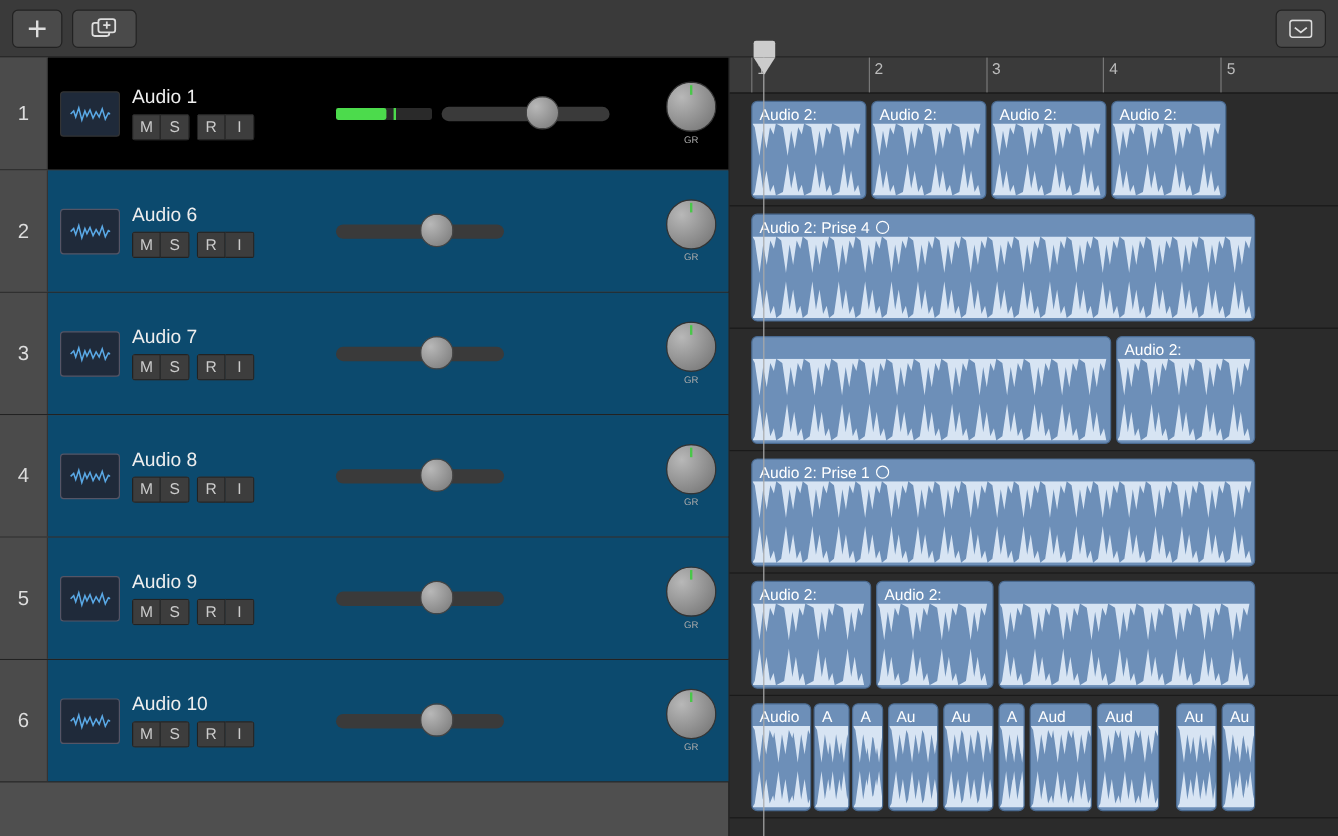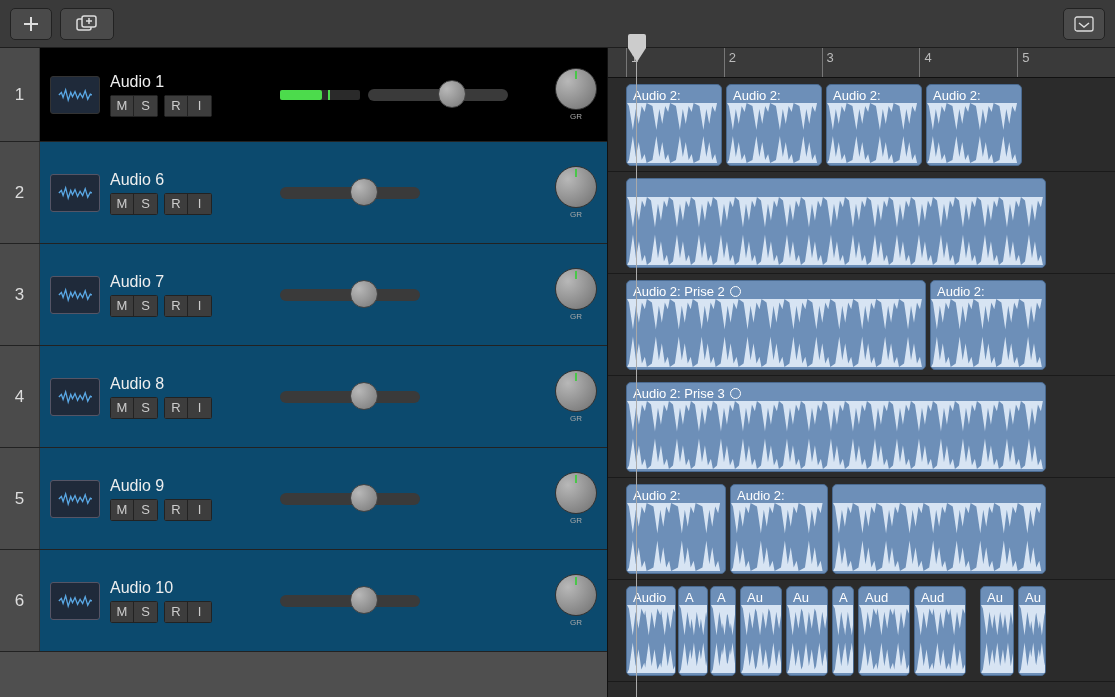--- a/index.html
+++ b/index.html
@@ -357,36 +357,36 @@
                     <path class="waveform" d="M0,31 L2,27.900000000000002 L6,3.1 L9,24.8 L12,9.299999999999999 L15,27.900000000000002 L18,21.7 L20,31 L26,27.900000000000002 L30,3.1 L33,24.8 L36,9.299999999999999 L39,27.900000000000002 L42,21.7 L44,31 L50,27.900000000000002 L54,3.1 L57,24.8 L60,9.299999999999999 L63,27.900000000000002 L66,21.7 L68,31 L74,27.900000000000002 L78,3.1 L81,24.8 L84,9.299999999999999 L87,27.900000000000002 L90,21.7 L92,31 L96,31 Z"></path>
                   </g>
                   <g transform="translate(0,31)">
                     <path class="waveform" d="M0,31 L2,27.900000000000002 L6,3.1 L9,24.8 L12,9.299999999999999 L15,27.900000000000002 L18,21.7 L20,31 L26,27.900000000000002 L30,3.1 L33,24.8 L36,9.299999999999999 L39,27.900000000000002 L42,21.7 L44,31 L50,27.900000000000002 L54,3.1 L57,24.8 L60,9.299999999999999 L63,27.900000000000002 L66,21.7 L68,31 L74,27.900000000000002 L78,3.1 L81,24.8 L84,9.299999999999999 L87,27.900000000000002 L90,21.7 L92,31 L96,31 Z"></path>
                   </g>
                 </svg></div>
             </div>
           </div>
           <div class="track-lane" style="height: 102px;">
             <div class="region" style="left: 18px; top: 6px; width: 420px; height: 90px;">
+              <div class="lbl">
+                <span>Audio 2: Prise 4</span>
+                <span class="loop"></span>
+              </div>
               <div class="wave" style="height: 68px;"><svg viewBox="0 0 420 70" preserveAspectRatio="none" width="100%" height="100%">
                   <g transform="translate(0,35) scale(1,-1)">
                     <path class="waveform" d="M0,35 L2,31.5 L6,3.5 L9,28 L12,10.5 L15,31.5 L18,24.5 L20,35 L24.105263157894736,31.5 L28.105263157894736,3.5 L31.105263157894736,28 L34.10526315789474,10.5 L37.10526315789474,31.5 L40.10526315789474,24.5 L42.10526315789474,35 L46.21052631578947,31.5 L50.21052631578947,3.5 L53.21052631578947,28 L56.21052631578947,10.5 L59.21052631578947,31.5 L62.21052631578947,24.5 L64.21052631578948,35 L68.3157894736842,31.5 L72.3157894736842,3.5 L75.3157894736842,28 L78.3157894736842,10.5 L81.3157894736842,31.5 L84.3157894736842,24.5 L86.3157894736842,35 L90.42105263157895,31.5 L94.42105263157895,3.5 L97.42105263157895,28 L100.42105263157895,10.5 L103.42105263157895,31.5 L106.42105263157895,24.5 L108.42105263157895,35 L112.52631578947368,31.5 L116.52631578947368,3.5 L119.52631578947368,28 L122.52631578947368,10.5 L125.52631578947368,31.5 L128.5263157894737,24.5 L130.5263157894737,35 L134.6315789473684,31.5 L138.6315789473684,3.5 L141.6315789473684,28 L144.6315789473684,10.5 L147.6315789473684,31.5 L150.6315789473684,24.5 L152.6315789473684,35 L156.73684210526315,31.5 L160.73684210526315,3.5 L163.73684210526315,28 L166.73684210526315,10.5 L169.73684210526315,31.5 L172.73684210526315,24.5 L174.73684210526315,35 L178.8421052631579,31.5 L182.8421052631579,3.5 L185.8421052631579,28 L188.8421052631579,10.5 L191.8421052631579,31.5 L194.8421052631579,24.5 L196.8421052631579,35 L200.94736842105263,31.5 L204.94736842105263,3.5 L207.94736842105263,28 L210.94736842105263,10.5 L213.94736842105263,31.5 L216.94736842105263,24.5 L218.94736842105263,35 L223.05263157894737,31.5 L227.05263157894737,3.5 L230.05263157894737,28 L233.05263157894737,10.5 L236.05263157894737,31.5 L239.05263157894737,24.5 L241.05263157894737,35 L245.1578947368421,31.5 L249.1578947368421,3.5 L252.1578947368421,28 L255.1578947368421,10.5 L258.1578947368421,31.5 L261.1578947368421,24.5 L263.1578947368421,35 L267.2631578947368,31.5 L271.2631578947368,3.5 L274.2631578947368,28 L277.2631578947368,10.5 L280.2631578947368,31.5 L283.2631578947368,24.5 L285.2631578947368,35 L289.36842105263156,31.5 L293.36842105263156,3.5 L296.36842105263156,28 L299.36842105263156,10.5 L302.36842105263156,31.5 L305.36842105263156,24.5 L307.36842105263156,35 L311.4736842105263,31.5 L315.4736842105263,3.5 L318.4736842105263,28 L321.4736842105263,10.5 L324.4736842105263,31.5 L327.4736842105263,24.5 L329.4736842105263,35 L333.57894736842104,31.5 L337.57894736842104,3.5 L340.57894736842104,28 L343.57894736842104,10.5 L346.57894736842104,31.5 L349.57894736842104,24.5 L351.57894736842104,35 L355.6842105263158,31.5 L359.6842105263158,3.5 L362.6842105263158,28 L365.6842105263158,10.5 L368.6842105263158,31.5 L371.6842105263158,24.5 L373.6842105263158,35 L377.7894736842105,31.5 L381.7894736842105,3.5 L384.7894736842105,28 L387.7894736842105,10.5 L390.7894736842105,31.5 L393.7894736842105,24.5 L395.7894736842105,35 L399.89473684210526,31.5 L403.89473684210526,3.5 L406.89473684210526,28 L409.89473684210526,10.5 L412.89473684210526,31.5 L415.89473684210526,24.5 L417.89473684210526,35 L420,35 Z"></path>
                   </g>
                   <g transform="translate(0,35)">
                     <path class="waveform" d="M0,35 L2,31.5 L6,3.5 L9,28 L12,10.5 L15,31.5 L18,24.5 L20,35 L24.105263157894736,31.5 L28.105263157894736,3.5 L31.105263157894736,28 L34.10526315789474,10.5 L37.10526315789474,31.5 L40.10526315789474,24.5 L42.10526315789474,35 L46.21052631578947,31.5 L50.21052631578947,3.5 L53.21052631578947,28 L56.21052631578947,10.5 L59.21052631578947,31.5 L62.21052631578947,24.5 L64.21052631578948,35 L68.3157894736842,31.5 L72.3157894736842,3.5 L75.3157894736842,28 L78.3157894736842,10.5 L81.3157894736842,31.5 L84.3157894736842,24.5 L86.3157894736842,35 L90.42105263157895,31.5 L94.42105263157895,3.5 L97.42105263157895,28 L100.42105263157895,10.5 L103.42105263157895,31.5 L106.42105263157895,24.5 L108.42105263157895,35 L112.52631578947368,31.5 L116.52631578947368,3.5 L119.52631578947368,28 L122.52631578947368,10.5 L125.52631578947368,31.5 L128.5263157894737,24.5 L130.5263157894737,35 L134.6315789473684,31.5 L138.6315789473684,3.5 L141.6315789473684,28 L144.6315789473684,10.5 L147.6315789473684,31.5 L150.6315789473684,24.5 L152.6315789473684,35 L156.73684210526315,31.5 L160.73684210526315,3.5 L163.73684210526315,28 L166.73684210526315,10.5 L169.73684210526315,31.5 L172.73684210526315,24.5 L174.73684210526315,35 L178.8421052631579,31.5 L182.8421052631579,3.5 L185.8421052631579,28 L188.8421052631579,10.5 L191.8421052631579,31.5 L194.8421052631579,24.5 L196.8421052631579,35 L200.94736842105263,31.5 L204.94736842105263,3.5 L207.94736842105263,28 L210.94736842105263,10.5 L213.94736842105263,31.5 L216.94736842105263,24.5 L218.94736842105263,35 L223.05263157894737,31.5 L227.05263157894737,3.5 L230.05263157894737,28 L233.05263157894737,10.5 L236.05263157894737,31.5 L239.05263157894737,24.5 L241.05263157894737,35 L245.1578947368421,31.5 L249.1578947368421,3.5 L252.1578947368421,28 L255.1578947368421,10.5 L258.1578947368421,31.5 L261.1578947368421,24.5 L263.1578947368421,35 L267.2631578947368,31.5 L271.2631578947368,3.5 L274.2631578947368,28 L277.2631578947368,10.5 L280.2631578947368,31.5 L283.2631578947368,24.5 L285.2631578947368,35 L289.36842105263156,31.5 L293.36842105263156,3.5 L296.36842105263156,28 L299.36842105263156,10.5 L302.36842105263156,31.5 L305.36842105263156,24.5 L307.36842105263156,35 L311.4736842105263,31.5 L315.4736842105263,3.5 L318.4736842105263,28 L321.4736842105263,10.5 L324.4736842105263,31.5 L327.4736842105263,24.5 L329.4736842105263,35 L333.57894736842104,31.5 L337.57894736842104,3.5 L340.57894736842104,28 L343.57894736842104,10.5 L346.57894736842104,31.5 L349.57894736842104,24.5 L351.57894736842104,35 L355.6842105263158,31.5 L359.6842105263158,3.5 L362.6842105263158,28 L365.6842105263158,10.5 L368.6842105263158,31.5 L371.6842105263158,24.5 L373.6842105263158,35 L377.7894736842105,31.5 L381.7894736842105,3.5 L384.7894736842105,28 L387.7894736842105,10.5 L390.7894736842105,31.5 L393.7894736842105,24.5 L395.7894736842105,35 L399.89473684210526,31.5 L403.89473684210526,3.5 L406.89473684210526,28 L409.89473684210526,10.5 L412.89473684210526,31.5 L415.89473684210526,24.5 L417.89473684210526,35 L420,35 Z"></path>
                   </g>
                 </svg></div>
             </div>
           </div>
           <div class="track-lane" style="height: 102px;">
             <div class="region" style="left: 18px; top: 6px; width: 300px; height: 90px;">
-              <div class="lbl">
-                <span>Audio 2: Prise 2</span>
-                <span class="loop"></span>
-              </div>
               <div class="wave" style="height: 68px;"><svg viewBox="0 0 300 70" preserveAspectRatio="none" width="100%" height="100%">
                   <g transform="translate(0,35) scale(1,-1)">
                     <path class="waveform" d="M0,35 L2,31.5 L6,3.5 L9,28 L12,10.5 L15,31.5 L18,24.5 L20,35 L25.076923076923077,31.5 L29.076923076923077,3.5 L32.07692307692308,28 L35.07692307692308,10.5 L38.07692307692308,31.5 L41.07692307692308,24.5 L43.07692307692308,35 L48.15384615384615,31.5 L52.15384615384615,3.5 L55.15384615384615,28 L58.15384615384615,10.5 L61.15384615384615,31.5 L64.15384615384616,24.5 L66.15384615384616,35 L71.23076923076923,31.5 L75.23076923076923,3.5 L78.23076923076923,28 L81.23076923076923,10.5 L84.23076923076923,31.5 L87.23076923076923,24.5 L89.23076923076923,35 L94.3076923076923,31.5 L98.3076923076923,3.5 L101.3076923076923,28 L104.3076923076923,10.5 L107.3076923076923,31.5 L110.3076923076923,24.5 L112.3076923076923,35 L117.38461538461539,31.5 L121.38461538461539,3.5 L124.38461538461539,28 L127.38461538461539,10.5 L130.3846153846154,31.5 L133.3846153846154,24.5 L135.3846153846154,35 L140.46153846153845,31.5 L144.46153846153845,3.5 L147.46153846153845,28 L150.46153846153845,10.5 L153.46153846153845,31.5 L156.46153846153845,24.5 L158.46153846153845,35 L163.53846153846155,31.5 L167.53846153846155,3.5 L170.53846153846155,28 L173.53846153846155,10.5 L176.53846153846155,31.5 L179.53846153846155,24.5 L181.53846153846155,35 L186.6153846153846,31.5 L190.6153846153846,3.5 L193.6153846153846,28 L196.6153846153846,10.5 L199.6153846153846,31.5 L202.6153846153846,24.5 L204.6153846153846,35 L209.69230769230768,31.5 L213.69230769230768,3.5 L216.69230769230768,28 L219.69230769230768,10.5 L222.69230769230768,31.5 L225.69230769230768,24.5 L227.69230769230768,35 L232.76923076923077,31.5 L236.76923076923077,3.5 L239.76923076923077,28 L242.76923076923077,10.5 L245.76923076923077,31.5 L248.76923076923077,24.5 L250.76923076923077,35 L255.84615384615384,31.5 L259.8461538461538,3.5 L262.8461538461538,28 L265.8461538461538,10.5 L268.8461538461538,31.5 L271.8461538461538,24.5 L273.8461538461538,35 L278.9230769230769,31.5 L282.9230769230769,3.5 L285.9230769230769,28 L288.9230769230769,10.5 L291.9230769230769,31.5 L294.9230769230769,24.5 L296.9230769230769,35 L300,35 Z"></path>
                   </g>
                   <g transform="translate(0,35)">
                     <path class="waveform" d="M0,35 L2,31.5 L6,3.5 L9,28 L12,10.5 L15,31.5 L18,24.5 L20,35 L25.076923076923077,31.5 L29.076923076923077,3.5 L32.07692307692308,28 L35.07692307692308,10.5 L38.07692307692308,31.5 L41.07692307692308,24.5 L43.07692307692308,35 L48.15384615384615,31.5 L52.15384615384615,3.5 L55.15384615384615,28 L58.15384615384615,10.5 L61.15384615384615,31.5 L64.15384615384616,24.5 L66.15384615384616,35 L71.23076923076923,31.5 L75.23076923076923,3.5 L78.23076923076923,28 L81.23076923076923,10.5 L84.23076923076923,31.5 L87.23076923076923,24.5 L89.23076923076923,35 L94.3076923076923,31.5 L98.3076923076923,3.5 L101.3076923076923,28 L104.3076923076923,10.5 L107.3076923076923,31.5 L110.3076923076923,24.5 L112.3076923076923,35 L117.38461538461539,31.5 L121.38461538461539,3.5 L124.38461538461539,28 L127.38461538461539,10.5 L130.3846153846154,31.5 L133.3846153846154,24.5 L135.3846153846154,35 L140.46153846153845,31.5 L144.46153846153845,3.5 L147.46153846153845,28 L150.46153846153845,10.5 L153.46153846153845,31.5 L156.46153846153845,24.5 L158.46153846153845,35 L163.53846153846155,31.5 L167.53846153846155,3.5 L170.53846153846155,28 L173.53846153846155,10.5 L176.53846153846155,31.5 L179.53846153846155,24.5 L181.53846153846155,35 L186.6153846153846,31.5 L190.6153846153846,3.5 L193.6153846153846,28 L196.6153846153846,10.5 L199.6153846153846,31.5 L202.6153846153846,24.5 L204.6153846153846,35 L209.69230769230768,31.5 L213.69230769230768,3.5 L216.69230769230768,28 L219.69230769230768,10.5 L222.69230769230768,31.5 L225.69230769230768,24.5 L227.69230769230768,35 L232.76923076923077,31.5 L236.76923076923077,3.5 L239.76923076923077,28 L242.76923076923077,10.5 L245.76923076923077,31.5 L248.76923076923077,24.5 L250.76923076923077,35 L255.84615384615384,31.5 L259.8461538461538,3.5 L262.8461538461538,28 L265.8461538461538,10.5 L268.8461538461538,31.5 L271.8461538461538,24.5 L273.8461538461538,35 L278.9230769230769,31.5 L282.9230769230769,3.5 L285.9230769230769,28 L288.9230769230769,10.5 L291.9230769230769,31.5 L294.9230769230769,24.5 L296.9230769230769,35 L300,35 Z"></path>
                   </g>
                 </svg></div>
             </div>
             <div class="region" style="left: 322px; top: 6px; width: 116px; height: 90px;">
@@ -399,21 +399,21 @@
                   </g>
                   <g transform="translate(0,35)">
                     <path class="waveform" d="M0,35 L2,31.5 L6,3.5 L9,28 L12,10.5 L15,31.5 L18,24.5 L20,35 L25.2,31.5 L29.2,3.5 L32.2,28 L35.2,10.5 L38.2,31.5 L41.2,24.5 L43.2,35 L48.4,31.5 L52.4,3.5 L55.4,28 L58.4,10.5 L61.4,31.5 L64.4,24.5 L66.4,35 L71.6,31.5 L75.6,3.5 L78.6,28 L81.6,10.5 L84.6,31.5 L87.6,24.5 L89.6,35 L94.8,31.5 L98.8,3.5 L101.8,28 L104.8,10.5 L107.8,31.5 L110.8,24.5 L112.8,35 L116,35 Z"></path>
                   </g>
                 </svg></div>
             </div>
           </div>
           <div class="track-lane" style="height: 102px;">
             <div class="region" style="left: 18px; top: 6px; width: 420px; height: 90px;">
               <div class="lbl">
-                <span>Audio 2: Prise 3</span>
+                <span>Audio 2: Prise 1</span>
                 <span class="loop"></span>
               </div>
               <div class="wave" style="height: 68px;"><svg viewBox="0 0 420 70" preserveAspectRatio="none" width="100%" height="100%">
                   <g transform="translate(0,35) scale(1,-1)">
                     <path class="waveform" d="M0,35 L2,31.5 L6,3.5 L9,28 L12,10.5 L15,31.5 L18,24.5 L20,35 L24.105263157894736,31.5 L28.105263157894736,3.5 L31.105263157894736,28 L34.10526315789474,10.5 L37.10526315789474,31.5 L40.10526315789474,24.5 L42.10526315789474,35 L46.21052631578947,31.5 L50.21052631578947,3.5 L53.21052631578947,28 L56.21052631578947,10.5 L59.21052631578947,31.5 L62.21052631578947,24.5 L64.21052631578948,35 L68.3157894736842,31.5 L72.3157894736842,3.5 L75.3157894736842,28 L78.3157894736842,10.5 L81.3157894736842,31.5 L84.3157894736842,24.5 L86.3157894736842,35 L90.42105263157895,31.5 L94.42105263157895,3.5 L97.42105263157895,28 L100.42105263157895,10.5 L103.42105263157895,31.5 L106.42105263157895,24.5 L108.42105263157895,35 L112.52631578947368,31.5 L116.52631578947368,3.5 L119.52631578947368,28 L122.52631578947368,10.5 L125.52631578947368,31.5 L128.5263157894737,24.5 L130.5263157894737,35 L134.6315789473684,31.5 L138.6315789473684,3.5 L141.6315789473684,28 L144.6315789473684,10.5 L147.6315789473684,31.5 L150.6315789473684,24.5 L152.6315789473684,35 L156.73684210526315,31.5 L160.73684210526315,3.5 L163.73684210526315,28 L166.73684210526315,10.5 L169.73684210526315,31.5 L172.73684210526315,24.5 L174.73684210526315,35 L178.8421052631579,31.5 L182.8421052631579,3.5 L185.8421052631579,28 L188.8421052631579,10.5 L191.8421052631579,31.5 L194.8421052631579,24.5 L196.8421052631579,35 L200.94736842105263,31.5 L204.94736842105263,3.5 L207.94736842105263,28 L210.94736842105263,10.5 L213.94736842105263,31.5 L216.94736842105263,24.5 L218.94736842105263,35 L223.05263157894737,31.5 L227.05263157894737,3.5 L230.05263157894737,28 L233.05263157894737,10.5 L236.05263157894737,31.5 L239.05263157894737,24.5 L241.05263157894737,35 L245.1578947368421,31.5 L249.1578947368421,3.5 L252.1578947368421,28 L255.1578947368421,10.5 L258.1578947368421,31.5 L261.1578947368421,24.5 L263.1578947368421,35 L267.2631578947368,31.5 L271.2631578947368,3.5 L274.2631578947368,28 L277.2631578947368,10.5 L280.2631578947368,31.5 L283.2631578947368,24.5 L285.2631578947368,35 L289.36842105263156,31.5 L293.36842105263156,3.5 L296.36842105263156,28 L299.36842105263156,10.5 L302.36842105263156,31.5 L305.36842105263156,24.5 L307.36842105263156,35 L311.4736842105263,31.5 L315.4736842105263,3.5 L318.4736842105263,28 L321.4736842105263,10.5 L324.4736842105263,31.5 L327.4736842105263,24.5 L329.4736842105263,35 L333.57894736842104,31.5 L337.57894736842104,3.5 L340.57894736842104,28 L343.57894736842104,10.5 L346.57894736842104,31.5 L349.57894736842104,24.5 L351.57894736842104,35 L355.6842105263158,31.5 L359.6842105263158,3.5 L362.6842105263158,28 L365.6842105263158,10.5 L368.6842105263158,31.5 L371.6842105263158,24.5 L373.6842105263158,35 L377.7894736842105,31.5 L381.7894736842105,3.5 L384.7894736842105,28 L387.7894736842105,10.5 L390.7894736842105,31.5 L393.7894736842105,24.5 L395.7894736842105,35 L399.89473684210526,31.5 L403.89473684210526,3.5 L406.89473684210526,28 L409.89473684210526,10.5 L412.89473684210526,31.5 L415.89473684210526,24.5 L417.89473684210526,35 L420,35 Z"></path>
                   </g>
                   <g transform="translate(0,35)">
                     <path class="waveform" d="M0,35 L2,31.5 L6,3.5 L9,28 L12,10.5 L15,31.5 L18,24.5 L20,35 L24.105263157894736,31.5 L28.105263157894736,3.5 L31.105263157894736,28 L34.10526315789474,10.5 L37.10526315789474,31.5 L40.10526315789474,24.5 L42.10526315789474,35 L46.21052631578947,31.5 L50.21052631578947,3.5 L53.21052631578947,28 L56.21052631578947,10.5 L59.21052631578947,31.5 L62.21052631578947,24.5 L64.21052631578948,35 L68.3157894736842,31.5 L72.3157894736842,3.5 L75.3157894736842,28 L78.3157894736842,10.5 L81.3157894736842,31.5 L84.3157894736842,24.5 L86.3157894736842,35 L90.42105263157895,31.5 L94.42105263157895,3.5 L97.42105263157895,28 L100.42105263157895,10.5 L103.42105263157895,31.5 L106.42105263157895,24.5 L108.42105263157895,35 L112.52631578947368,31.5 L116.52631578947368,3.5 L119.52631578947368,28 L122.52631578947368,10.5 L125.52631578947368,31.5 L128.5263157894737,24.5 L130.5263157894737,35 L134.6315789473684,31.5 L138.6315789473684,3.5 L141.6315789473684,28 L144.6315789473684,10.5 L147.6315789473684,31.5 L150.6315789473684,24.5 L152.6315789473684,35 L156.73684210526315,31.5 L160.73684210526315,3.5 L163.73684210526315,28 L166.73684210526315,10.5 L169.73684210526315,31.5 L172.73684210526315,24.5 L174.73684210526315,35 L178.8421052631579,31.5 L182.8421052631579,3.5 L185.8421052631579,28 L188.8421052631579,10.5 L191.8421052631579,31.5 L194.8421052631579,24.5 L196.8421052631579,35 L200.94736842105263,31.5 L204.94736842105263,3.5 L207.94736842105263,28 L210.94736842105263,10.5 L213.94736842105263,31.5 L216.94736842105263,24.5 L218.94736842105263,35 L223.05263157894737,31.5 L227.05263157894737,3.5 L230.05263157894737,28 L233.05263157894737,10.5 L236.05263157894737,31.5 L239.05263157894737,24.5 L241.05263157894737,35 L245.1578947368421,31.5 L249.1578947368421,3.5 L252.1578947368421,28 L255.1578947368421,10.5 L258.1578947368421,31.5 L261.1578947368421,24.5 L263.1578947368421,35 L267.2631578947368,31.5 L271.2631578947368,3.5 L274.2631578947368,28 L277.2631578947368,10.5 L280.2631578947368,31.5 L283.2631578947368,24.5 L285.2631578947368,35 L289.36842105263156,31.5 L293.36842105263156,3.5 L296.36842105263156,28 L299.36842105263156,10.5 L302.36842105263156,31.5 L305.36842105263156,24.5 L307.36842105263156,35 L311.4736842105263,31.5 L315.4736842105263,3.5 L318.4736842105263,28 L321.4736842105263,10.5 L324.4736842105263,31.5 L327.4736842105263,24.5 L329.4736842105263,35 L333.57894736842104,31.5 L337.57894736842104,3.5 L340.57894736842104,28 L343.57894736842104,10.5 L346.57894736842104,31.5 L349.57894736842104,24.5 L351.57894736842104,35 L355.6842105263158,31.5 L359.6842105263158,3.5 L362.6842105263158,28 L365.6842105263158,10.5 L368.6842105263158,31.5 L371.6842105263158,24.5 L373.6842105263158,35 L377.7894736842105,31.5 L381.7894736842105,3.5 L384.7894736842105,28 L387.7894736842105,10.5 L390.7894736842105,31.5 L393.7894736842105,24.5 L395.7894736842105,35 L399.89473684210526,31.5 L403.89473684210526,3.5 L406.89473684210526,28 L409.89473684210526,10.5 L412.89473684210526,31.5 L415.89473684210526,24.5 L417.89473684210526,35 L420,35 Z"></path>
                   </g>
                 </svg></div>

